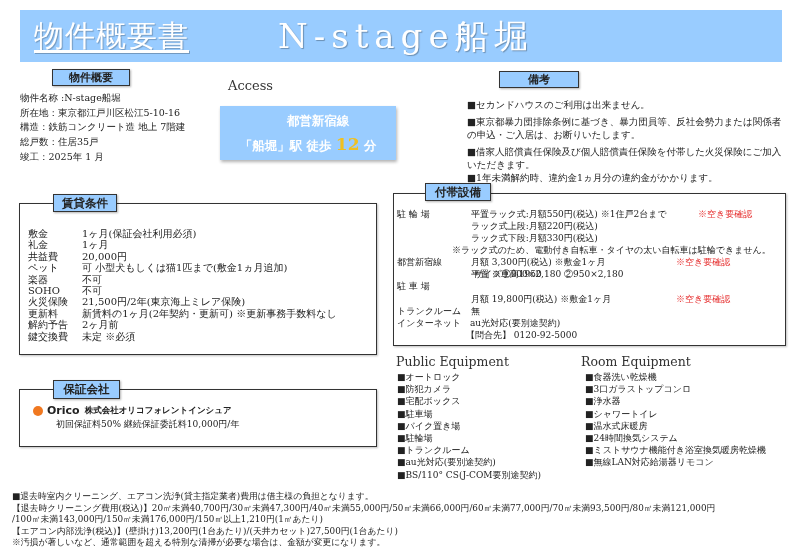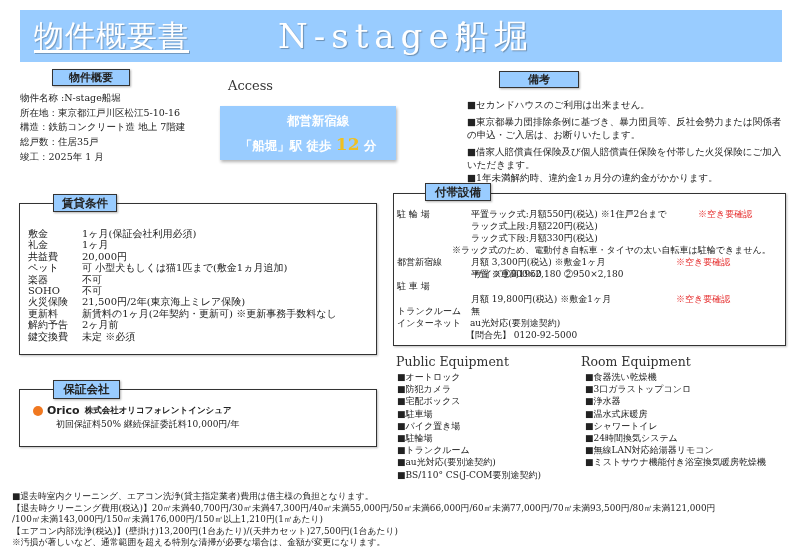--- a/index.html
+++ b/index.html
@@ -206,25 +206,25 @@
   <div>■トランクルーム</div>
   <div>■au光対応(要別途契約)</div>
   <div>■BS/110° CS(J-COM要別途契約)</div>
 </div>
 
 <div class="eq-title" style="left:581px;top:354px;">Room Equipment</div>
 <div class="eq-list" style="left:585px;top:371px;">
   <div>■食器洗い乾燥機</div>
   <div>■3口ガラストップコンロ</div>
   <div>■浄水器</div>
+  <div>■シャワートイレ</div>
   <div>■温水式床暖房</div>
-  <div>■シャワートイレ</div>
   <div>■24時間換気システム</div>
+  <div>■ミストサウナ機能付き浴室換気暖房乾燥機</div>
   <div>■無線LAN対応給湯器リモコン</div>
-  <div>■ミストサウナ機能付き浴室換気暖房乾燥機</div>
 </div>
 
 <div class="footer">
   <div>■退去時室内クリーニング、エアコン洗浄(貸主指定業者)費用は借主様の負担となります。</div>
   <div>【退去時クリーニング費用(税込)】20㎡未満40,700円/30㎡未満47,300円/40㎡未満55,000円/50㎡未満66,000円/60㎡未満77,000円/70㎡未満93,500円/80㎡未満121,000円</div>
   <div>/100㎡未満143,000円/150㎡未満176,000円/150㎡以上1,210円(1㎡あたり)</div>
   <div>【エアコン内部洗浄(税込)】(壁掛け)13,200円(1台あたり)/(天井カセット)27,500円(1台あたり)</div>
   <div>※汚損が著しいなど、通常範囲を超える特別な清掃が必要な場合は、金額が変更になります。</div>
 </div>
 

